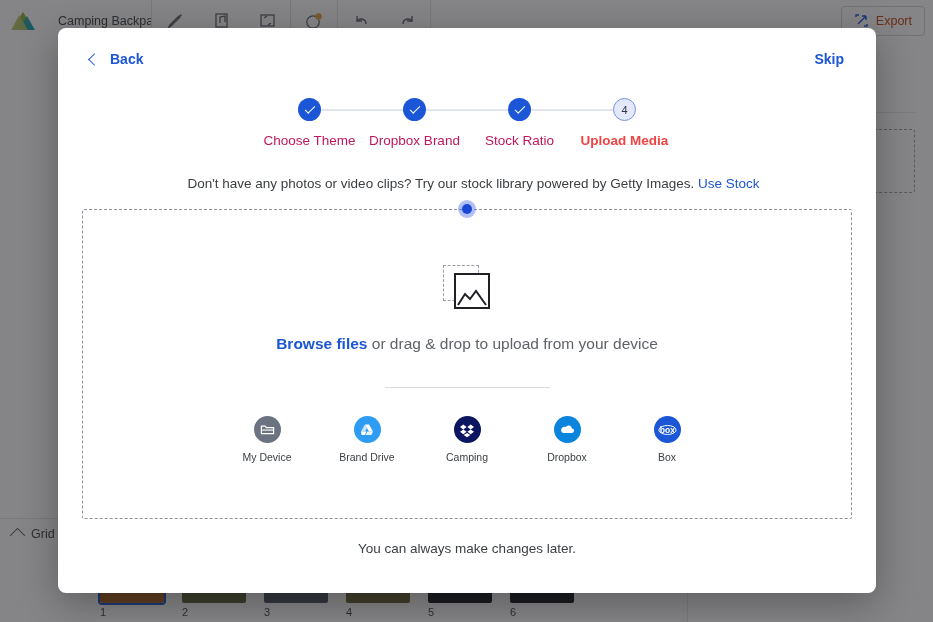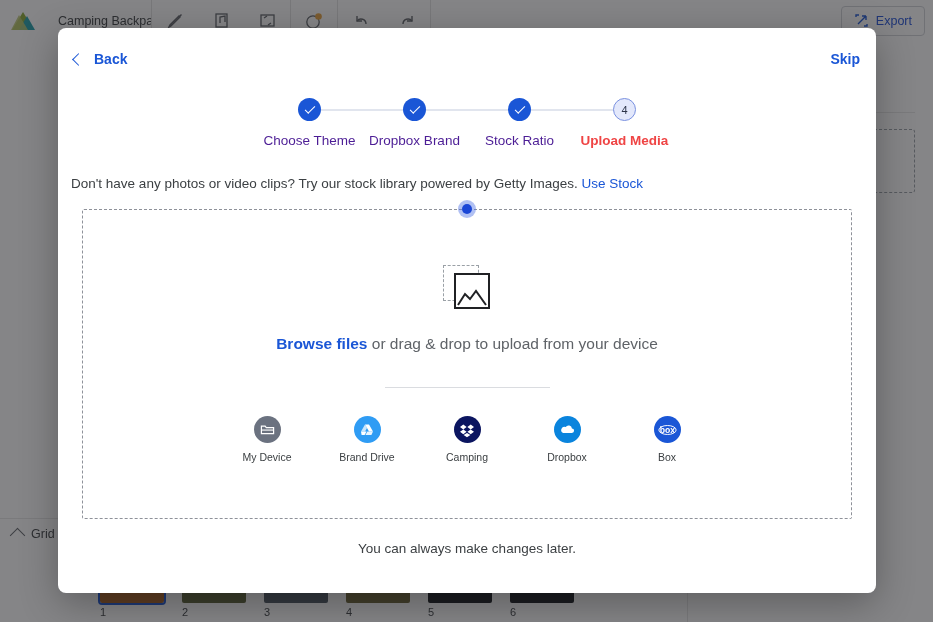--- a/index.html
+++ b/index.html
@@ -31,21 +31,21 @@
   .logo-tri { width: 26px; height: 22px; position: relative; }
   .doc-title {
     padding: 0 12px; font-size: 12.5px; color: #3c4043;
     white-space: nowrap; max-width: 105px; overflow: hidden;
   }
   .export-btn {
     margin-left: auto; margin-right: 8px;
     height: 30px; padding: 0 12px;
     display: flex; align-items: center; gap: 7px;
     border: 1px solid #d0d3d8; border-radius: 4px;
-    color: #1d4ed8; font-size: 12.5px;
+    color: #c2410c; font-size: 12.5px;
   }
   .app-right-panel {
     position: absolute; right: 0; top: 41px; width: 246px; bottom: 0;
     background: #ffffff; border-left: 1px solid #e6e6e6;
     padding: 14px 18px;
   }
   .ml-title { font-size: 19px; font-weight: bold; color: #202124; }
   .ml-tabs {
     margin-top: 16px; display: flex; gap: 22px;
     font-size: 10.5px; letter-spacing: 0.7px; color: #5f6368;
@@ -102,21 +102,21 @@
 
   
   .modal {
     position: absolute; left: 58px; top: 28px;
     width: 818px; height: 565px;
     background: #ffffff; border-radius: 8px;
     box-shadow: 0 10px 38px rgba(0,0,0,0.30);
     overflow: hidden;
   }
   .modal-head {
-    height: 62px; padding: 0 16px;
+    height: 62px; padding: 0 32px;
     display: flex; align-items: center; justify-content: space-between;
   }
   .back-link {
     display: flex; align-items: center; gap: 11px;
     color: #1a56d6; font-size: 14px; font-weight: bold;
   }
   .chev-left {
     width: 9px; height: 9px;
     border-left: 1.7px solid #1a56d6; border-bottom: 1.7px solid #1a56d6;
     transform: rotate(45deg);
@@ -143,27 +143,27 @@
   .step-circle.active {
     background: #e3e8fb; border: 1.3px solid #7a91e0;
     font-size: 11px; color: #2c3347;
   }
   .check {
     width: 10px; height: 5px;
     border-left: 1.6px solid #fff; border-bottom: 1.6px solid #fff;
     transform: rotate(-45deg); margin-bottom: 2px;
   }
   .step-label {
-    margin-top: 12px; font-size: 13.5px; color: #4c1d95;
+    margin-top: 12px; font-size: 13.5px; color: #be185d;
     white-space: nowrap;
   }
   .step-label.current { font-weight: bold; color: #ef4444; }
 
   .stock-line {
-    margin-top: 28px; text-align: left;
+    margin-top: 28px; text-align: center;
     font-size: 13.5px; color: #3c4043; margin-left: 13px;
   }
   .stock-link { color: #1a56d6; }
 
   
   .dropzone-wrap { position: relative; margin: 18px 24px 0; }
   .dropzone {
     height: 310px;
     border: 1.5px dashed #8e9199; border-radius: 2px;
     display: flex; flex-direction: column; align-items: center;

